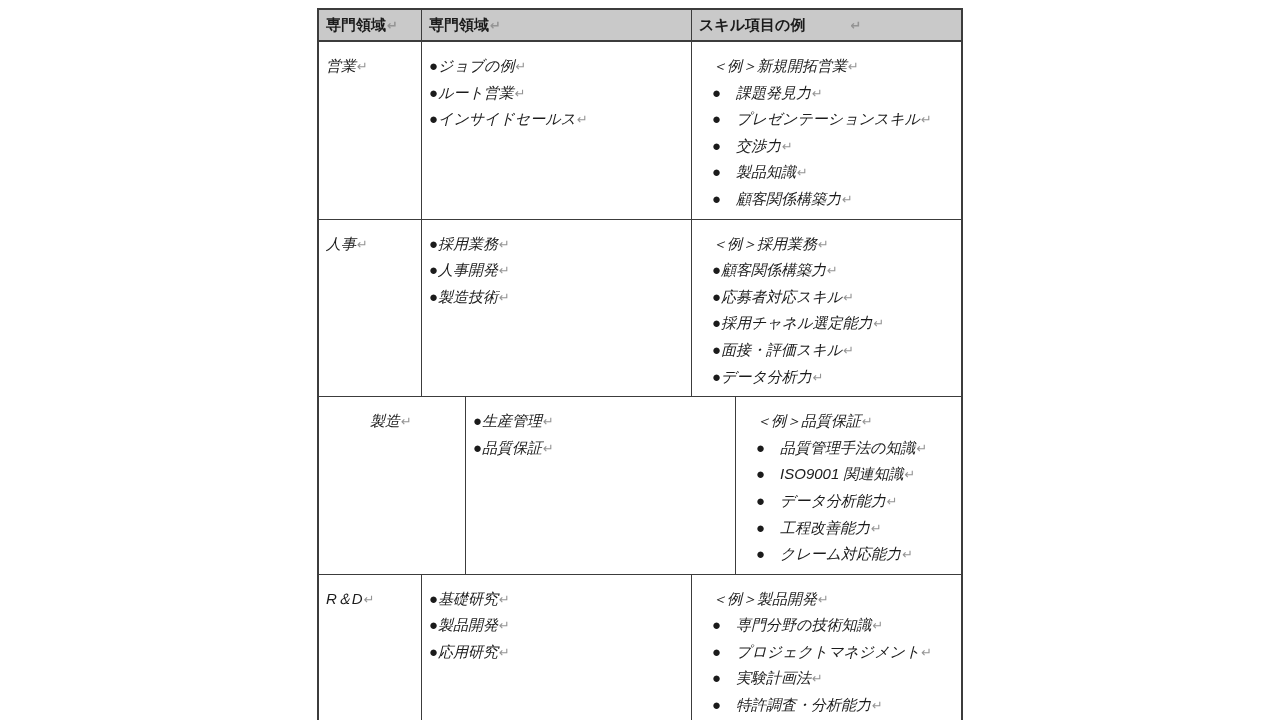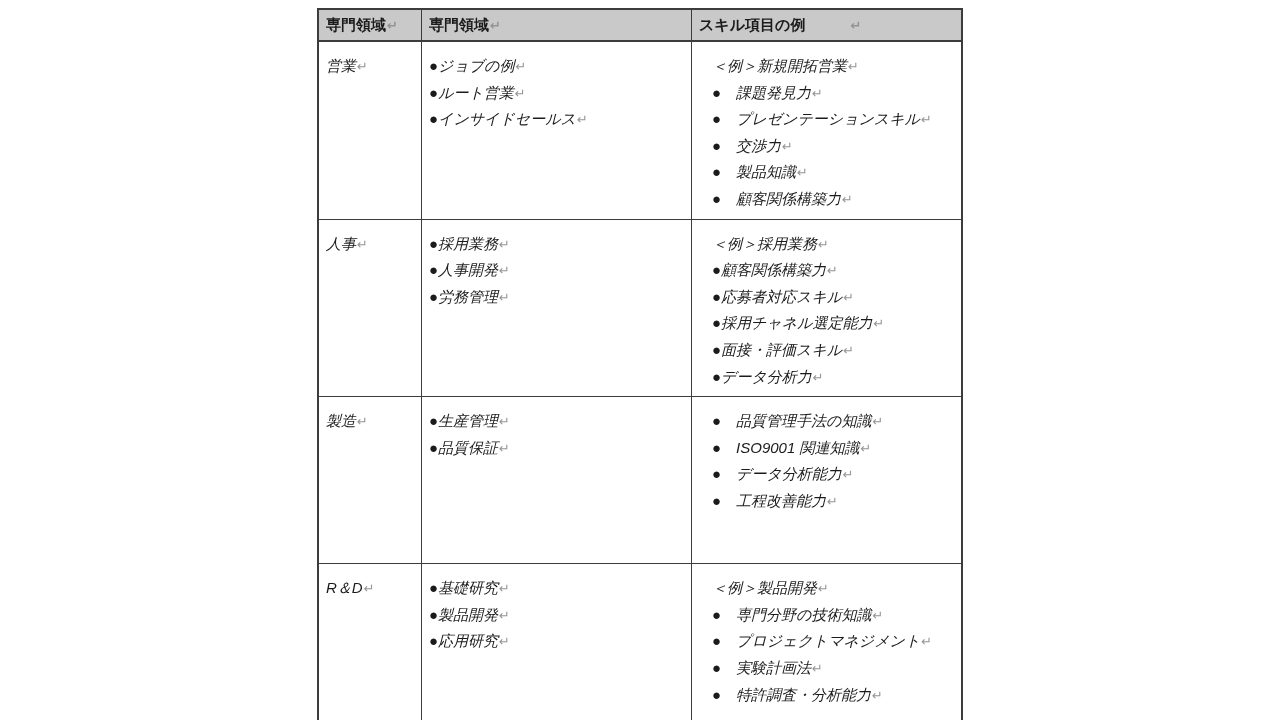--- a/index.html
+++ b/index.html
@@ -102,44 +102,46 @@
             <div class="line"><span class="txt">●　顧客関係構築力</span><span class="ret">↵</span></div>
           </div>
         </div>
         <div class="tr" style="min-height: 168px;">
           <div class="td col1">
             <div class="line"><span class="txt">人事</span><span class="ret">↵</span></div>
           </div>
           <div class="td col2">
             <div class="line"><span class="txt">●採用業務</span><span class="ret">↵</span></div>
             <div class="line"><span class="txt">●人事開発</span><span class="ret">↵</span></div>
-            <div class="line"><span class="txt">●労務管理</span><span class="ret">↵</span></div>
+            <div class="line"><span class="txt">●製造技術</span><span class="ret">↵</span></div>
           </div>
           <div class="td col3">
             <div class="line"><span class="txt">＜例＞採用業務</span><span class="ret">↵</span></div>
             <div class="line"><span class="txt">●顧客関係構築力</span><span class="ret">↵</span></div>
             <div class="line"><span class="txt">●応募者対応スキル</span><span class="ret">↵</span></div>
             <div class="line"><span class="txt">●採用チャネル選定能力</span><span class="ret">↵</span></div>
             <div class="line"><span class="txt">●面接・評価スキル</span><span class="ret">↵</span></div>
             <div class="line"><span class="txt">●データ分析力</span><span class="ret">↵</span></div>
           </div>
         </div>
-        <div class="tr" style="min-height: 167px;">
+        <div class="tr" style="min-height: 167px; padding-left: 44px;">
           <div class="td col1">
             <div class="line"><span class="txt">製造</span><span class="ret">↵</span></div>
           </div>
           <div class="td col2">
             <div class="line"><span class="txt">●生産管理</span><span class="ret">↵</span></div>
             <div class="line"><span class="txt">●品質保証</span><span class="ret">↵</span></div>
           </div>
           <div class="td col3">
+            <div class="line"><span class="txt">＜例＞品質保証</span><span class="ret">↵</span></div>
             <div class="line"><span class="txt">●　品質管理手法の知識</span><span class="ret">↵</span></div>
             <div class="line"><span class="txt">●　ISO9001 関連知識</span><span class="ret">↵</span></div>
             <div class="line"><span class="txt">●　データ分析能力</span><span class="ret">↵</span></div>
             <div class="line"><span class="txt">●　工程改善能力</span><span class="ret">↵</span></div>
+            <div class="line"><span class="txt">●　クレーム対応能力</span><span class="ret">↵</span></div>
           </div>
         </div>
         <div class="tr" style="min-height: 161px;">
           <div class="td col1">
             <div class="line"><span class="txt">R＆D</span><span class="ret">↵</span></div>
           </div>
           <div class="td col2">
             <div class="line"><span class="txt">●基礎研究</span><span class="ret">↵</span></div>
             <div class="line"><span class="txt">●製品開発</span><span class="ret">↵</span></div>
             <div class="line"><span class="txt">●応用研究</span><span class="ret">↵</span></div>

